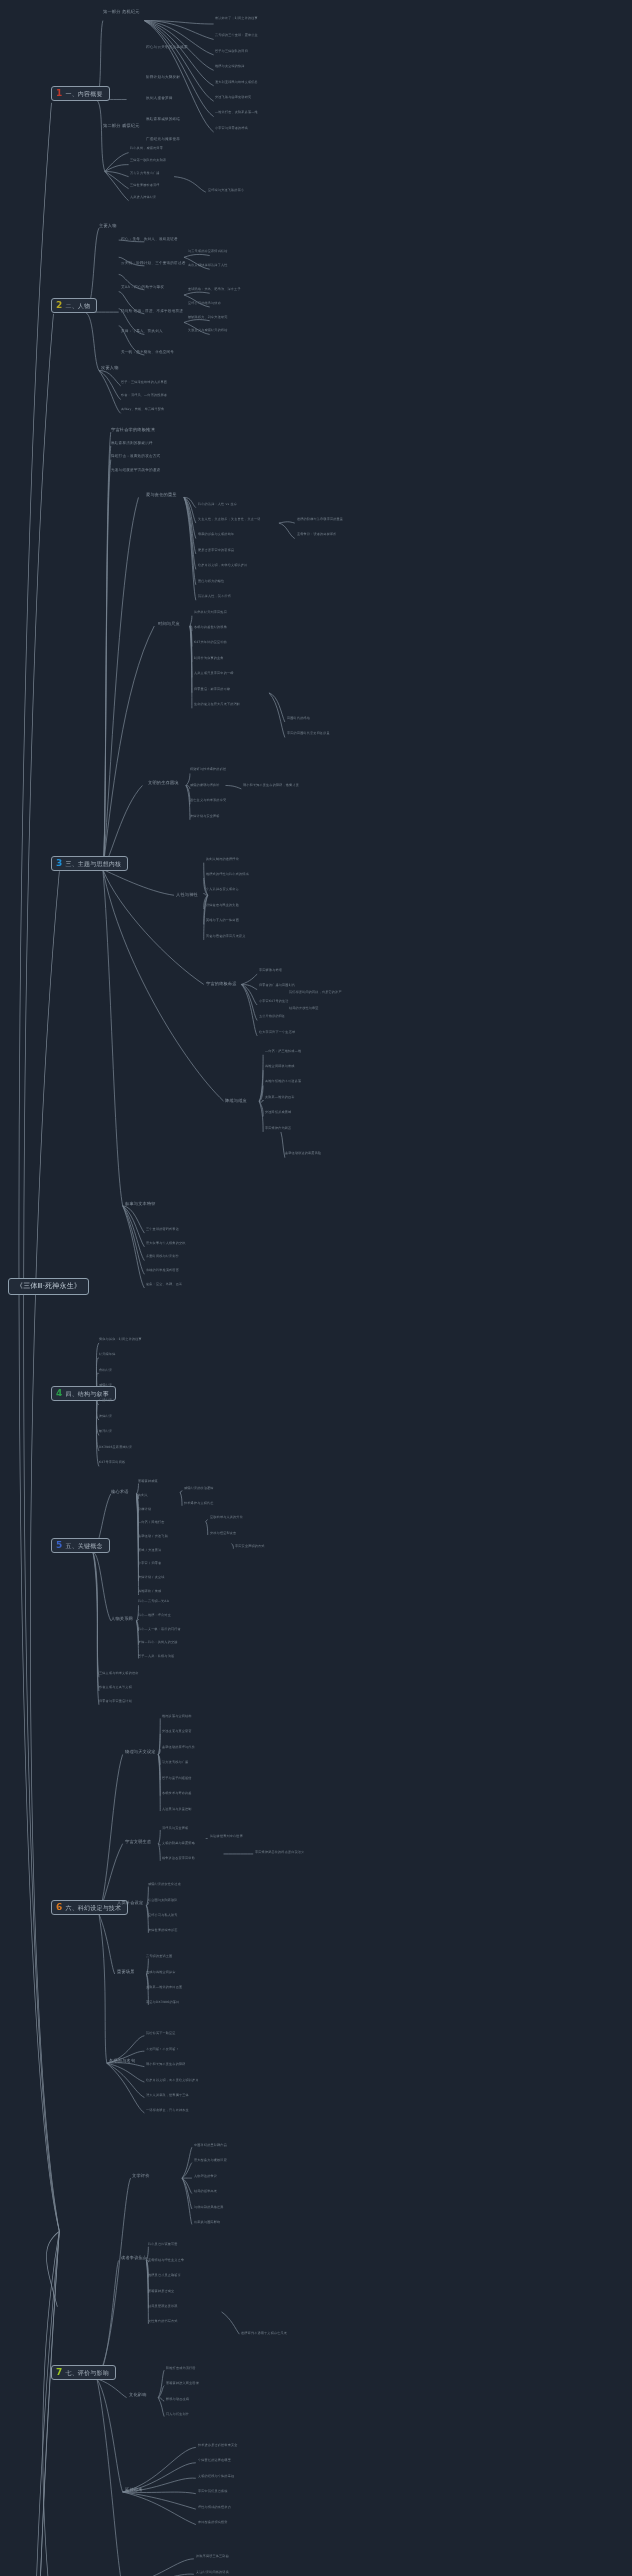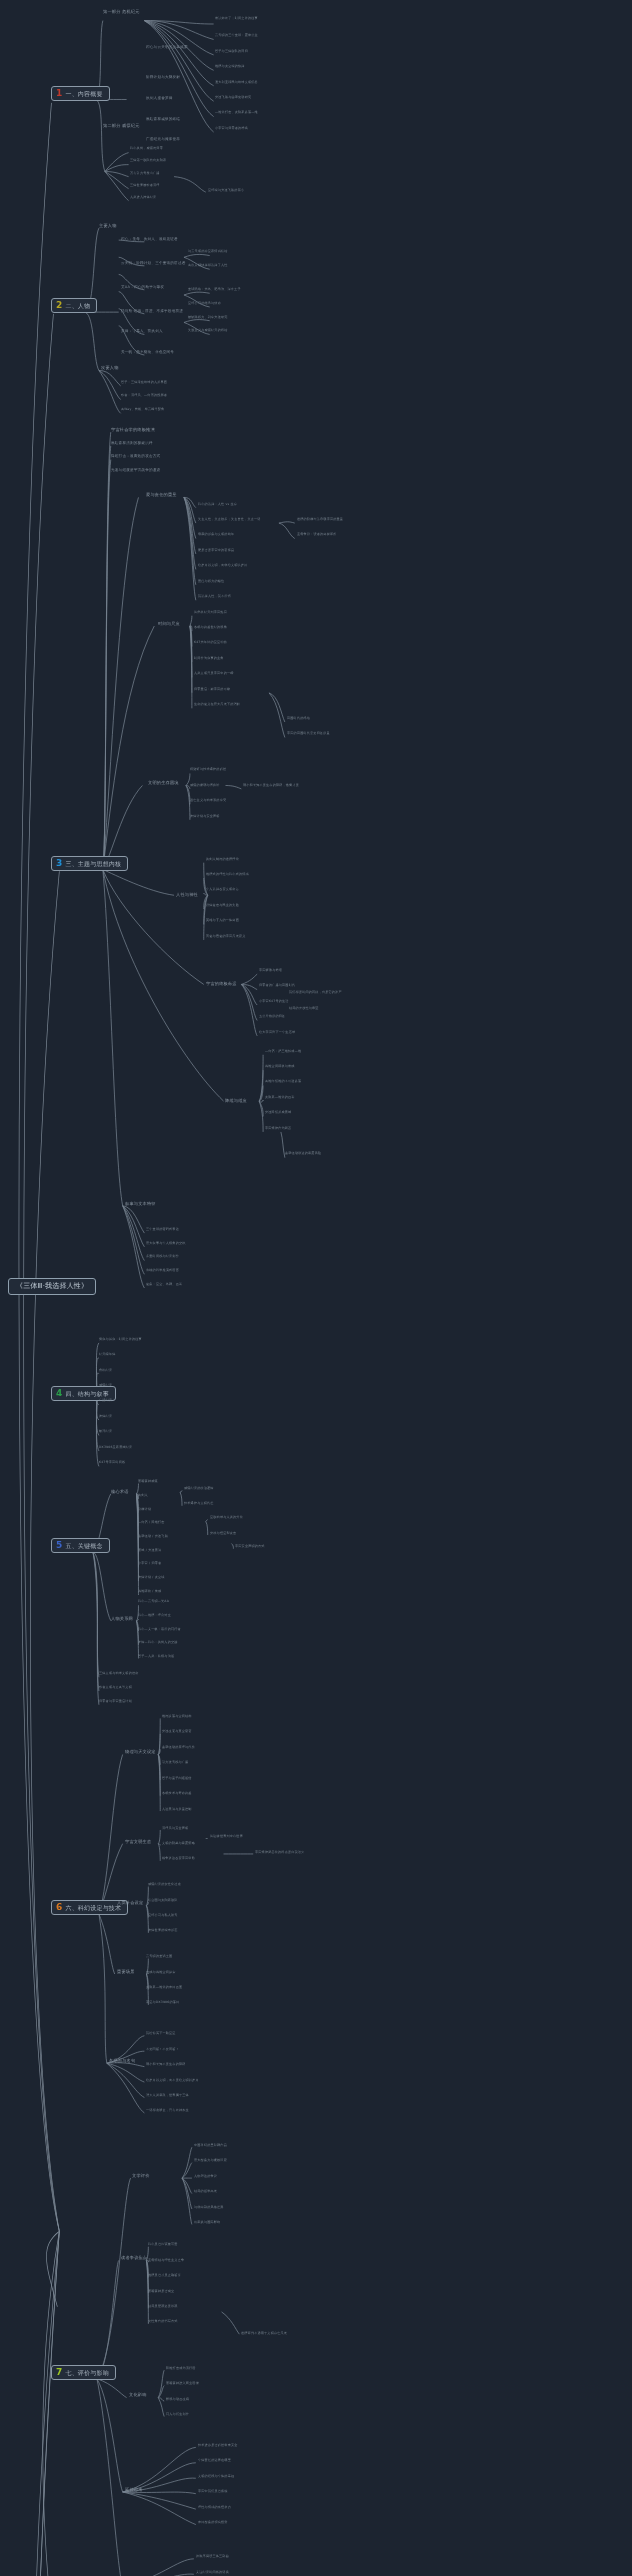--- a/index.html
+++ b/index.html
@@ -279,21 +279,21 @@
       <path d="M124,1453 C 160,1458 180,1468 198,1472"></path>
       <path d="M124,1508 C 160,1504 180,1492 196,1492"></path>
       <path d="M124,1508 C 160,1506 180,1500 196,1501"></path>
       <path d="M124,1508 C 160,1508 180,1508 196,1510"></path>
       <path d="M124,1508 C 160,1510 180,1516 196,1519"></path>
       <path d="M124,1508 C 160,1512 180,1524 196,1528"></path>
     </g>
   </svg>
 
   <div class="node n-root" style="left:8px; top:1278px;">
-    <span>《三体Ⅲ·我选择人性》</span>
+    <span>《三体Ⅲ·死神永生》</span>
   </div>
 
   <div class="node n-main" style="left: 51px; top: 86px; min-width: 43px;">
     <span class="num" style="color: rgb(192, 57, 43);">1</span>
     <span class="ttl">一、内容概要</span>
   </div>
   <div class="node n-main" style="left: 51px; top: 298px; min-width: 32px;">
     <span class="num" style="color: rgb(181, 166, 34);">2</span>
     <span class="ttl">二、人物</span>
   </div>

